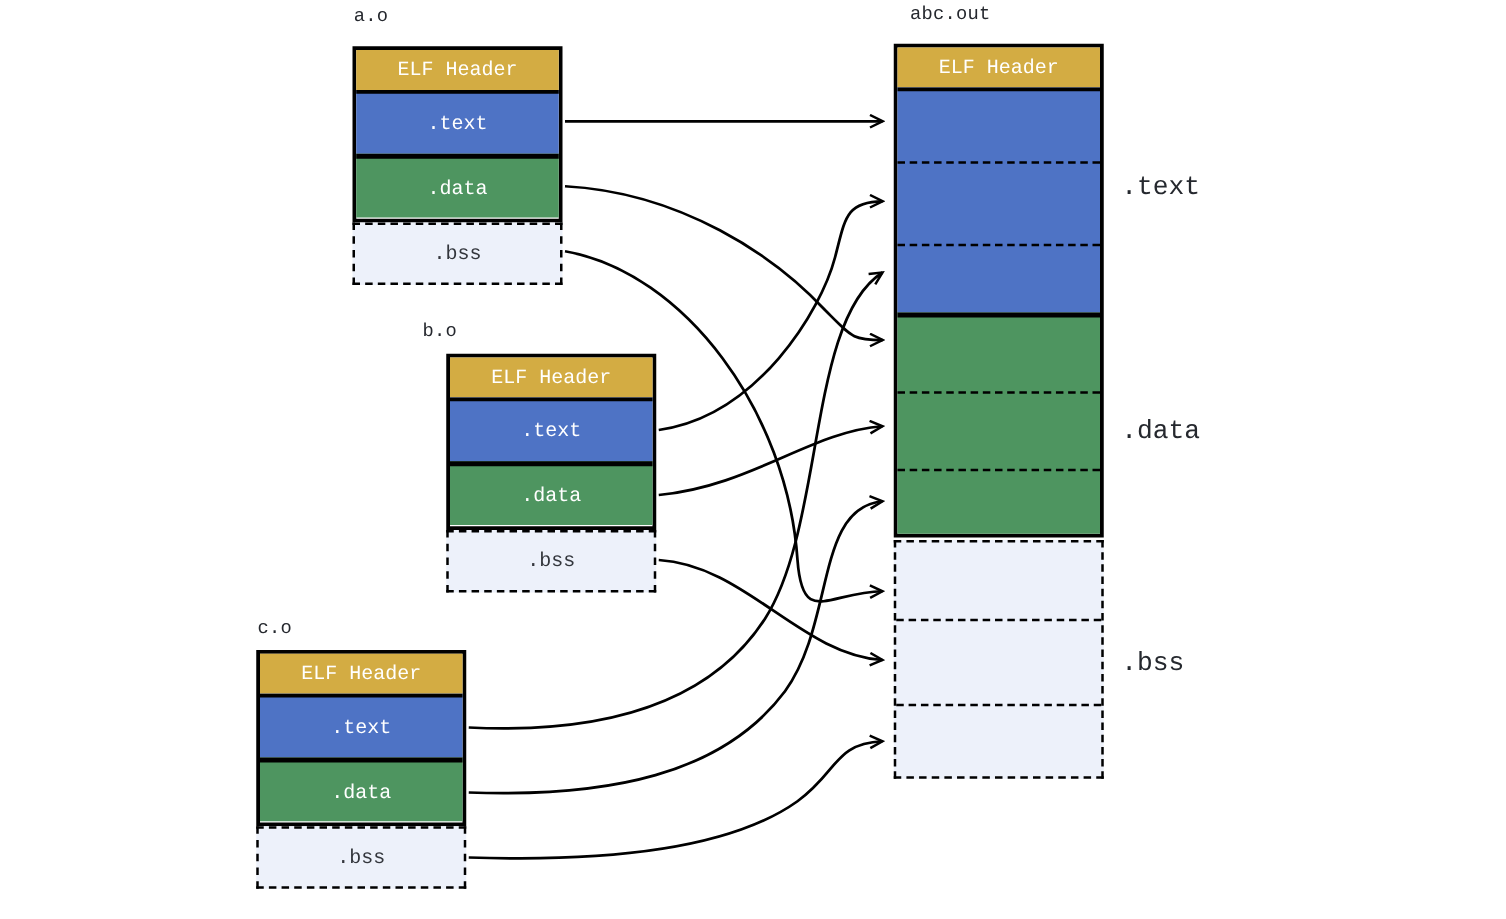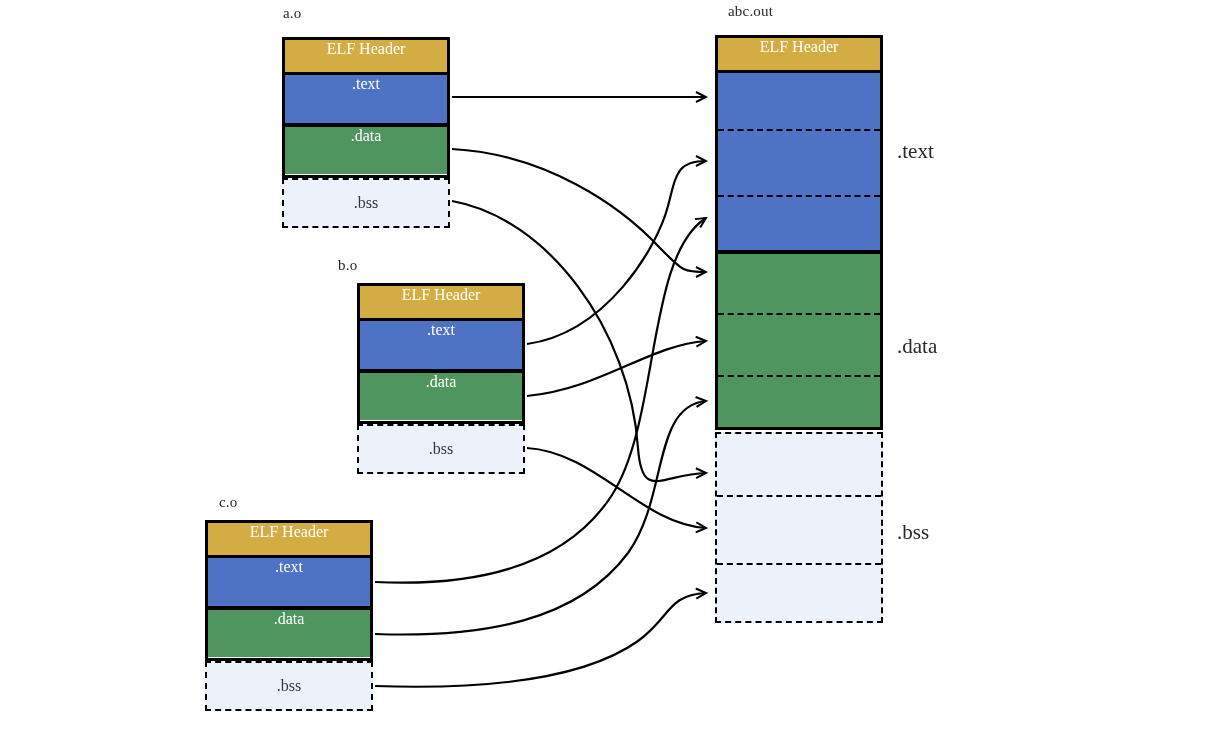--- a/index.html
+++ b/index.html
@@ -7,32 +7,32 @@
     --text-section:#4e73c5;
     --data-section:#4e9560;
     --bss-section:#edf1fa;
     --stroke:#000000;
     --label-dark:#25282e;
     --label-light:#ffffff;
   }
   html,body{margin:0;padding:0;background:#ffffff;}
   .canvas{
     position:relative;width:1205px;height:735px;background:#ffffff;overflow:hidden;
-    font-family:Liberation Serif, serif;
+    font-family:Liberation Mono, monospace;
   }
   .arrows{position:absolute;left:0;top:0;width:1205px;height:735px;pointer-events:none;}
   .arrow{fill:none;stroke:var(--stroke);stroke-width:2.2px;}
   .ftitle{
     position:absolute;font-size:15px;color:var(--label-dark);letter-spacing:.2px;
   }
   .upper{
     position:absolute;width:168px;box-sizing:border-box;border:3px solid var(--stroke);
   }
   .sec{
-    box-sizing:content-box;display:flex;align-items:flex-start;justify-content:center;
+    box-sizing:content-box;display:flex;align-items:center;justify-content:center;
     font-size:16px;color:var(--label-light);position:relative;
   }
   .sec + .sec{border-top:3px solid var(--stroke);}
   .sec.hdr{background:var(--elf-header);}
   .sec.txt{background:var(--text-section);}
   .sec.dat{background:var(--data-section);border-top-width:4px;}
   .big{flex-direction:column;justify-content:flex-start;align-items:stretch;}
   .stripe{border-bottom:2px dashed var(--stroke);}
   .bss{
     position:absolute;width:168px;box-sizing:border-box;border:2.5px dashed var(--stroke);
@@ -61,21 +61,21 @@
     <path class="arrow" marker-end="url(#chev)" d="M 527 344 C 606 333, 657 248, 668 206 C 676 176, 676 161, 706 161"></path>
     <path class="arrow" marker-end="url(#chev)" d="M 527 396 C 601 389, 649 345, 706 341"></path>
     <path class="arrow" marker-end="url(#chev)" d="M 527 448 C 596 452, 641 524, 706 528"></path>
     <path class="arrow" marker-end="url(#chev)" d="M 375 582 C 478 587, 566 566, 612 495 C 660 420, 646 256, 706 218"></path>
     <path class="arrow" marker-end="url(#chev)" d="M 375 634 C 486 638, 578 620, 628 553 C 668 498, 652 406, 706 401"></path>
     <path class="arrow" marker-end="url(#chev)" d="M 375 686 C 492 690, 586 678, 638 641 C 671 617, 667 595, 706 593"></path>
   </svg>
 
   <div class="ftitle" style="left:283px;top:5px">a.o</div>
   <div class="ftitle" style="left:338px;top:257px">b.o</div>
-  <div class="ftitle" style="left:219px;top:494px">c.o</div>
+  <div class="ftitle" style="left:206px;top:494px">c.o</div>
   <div class="ftitle" style="left:728px;top:3px">abc.out</div>
 
   <div class="upper" style="left:282px;top:37px;height:141px">
     <div class="sec hdr" style="height:32px">
         <span>ELF Header</span>
       </div>
     <div class="sec txt" style="height:48px">
         <span>.text</span>
       </div>
     <div class="sec dat" style="height:47px">

